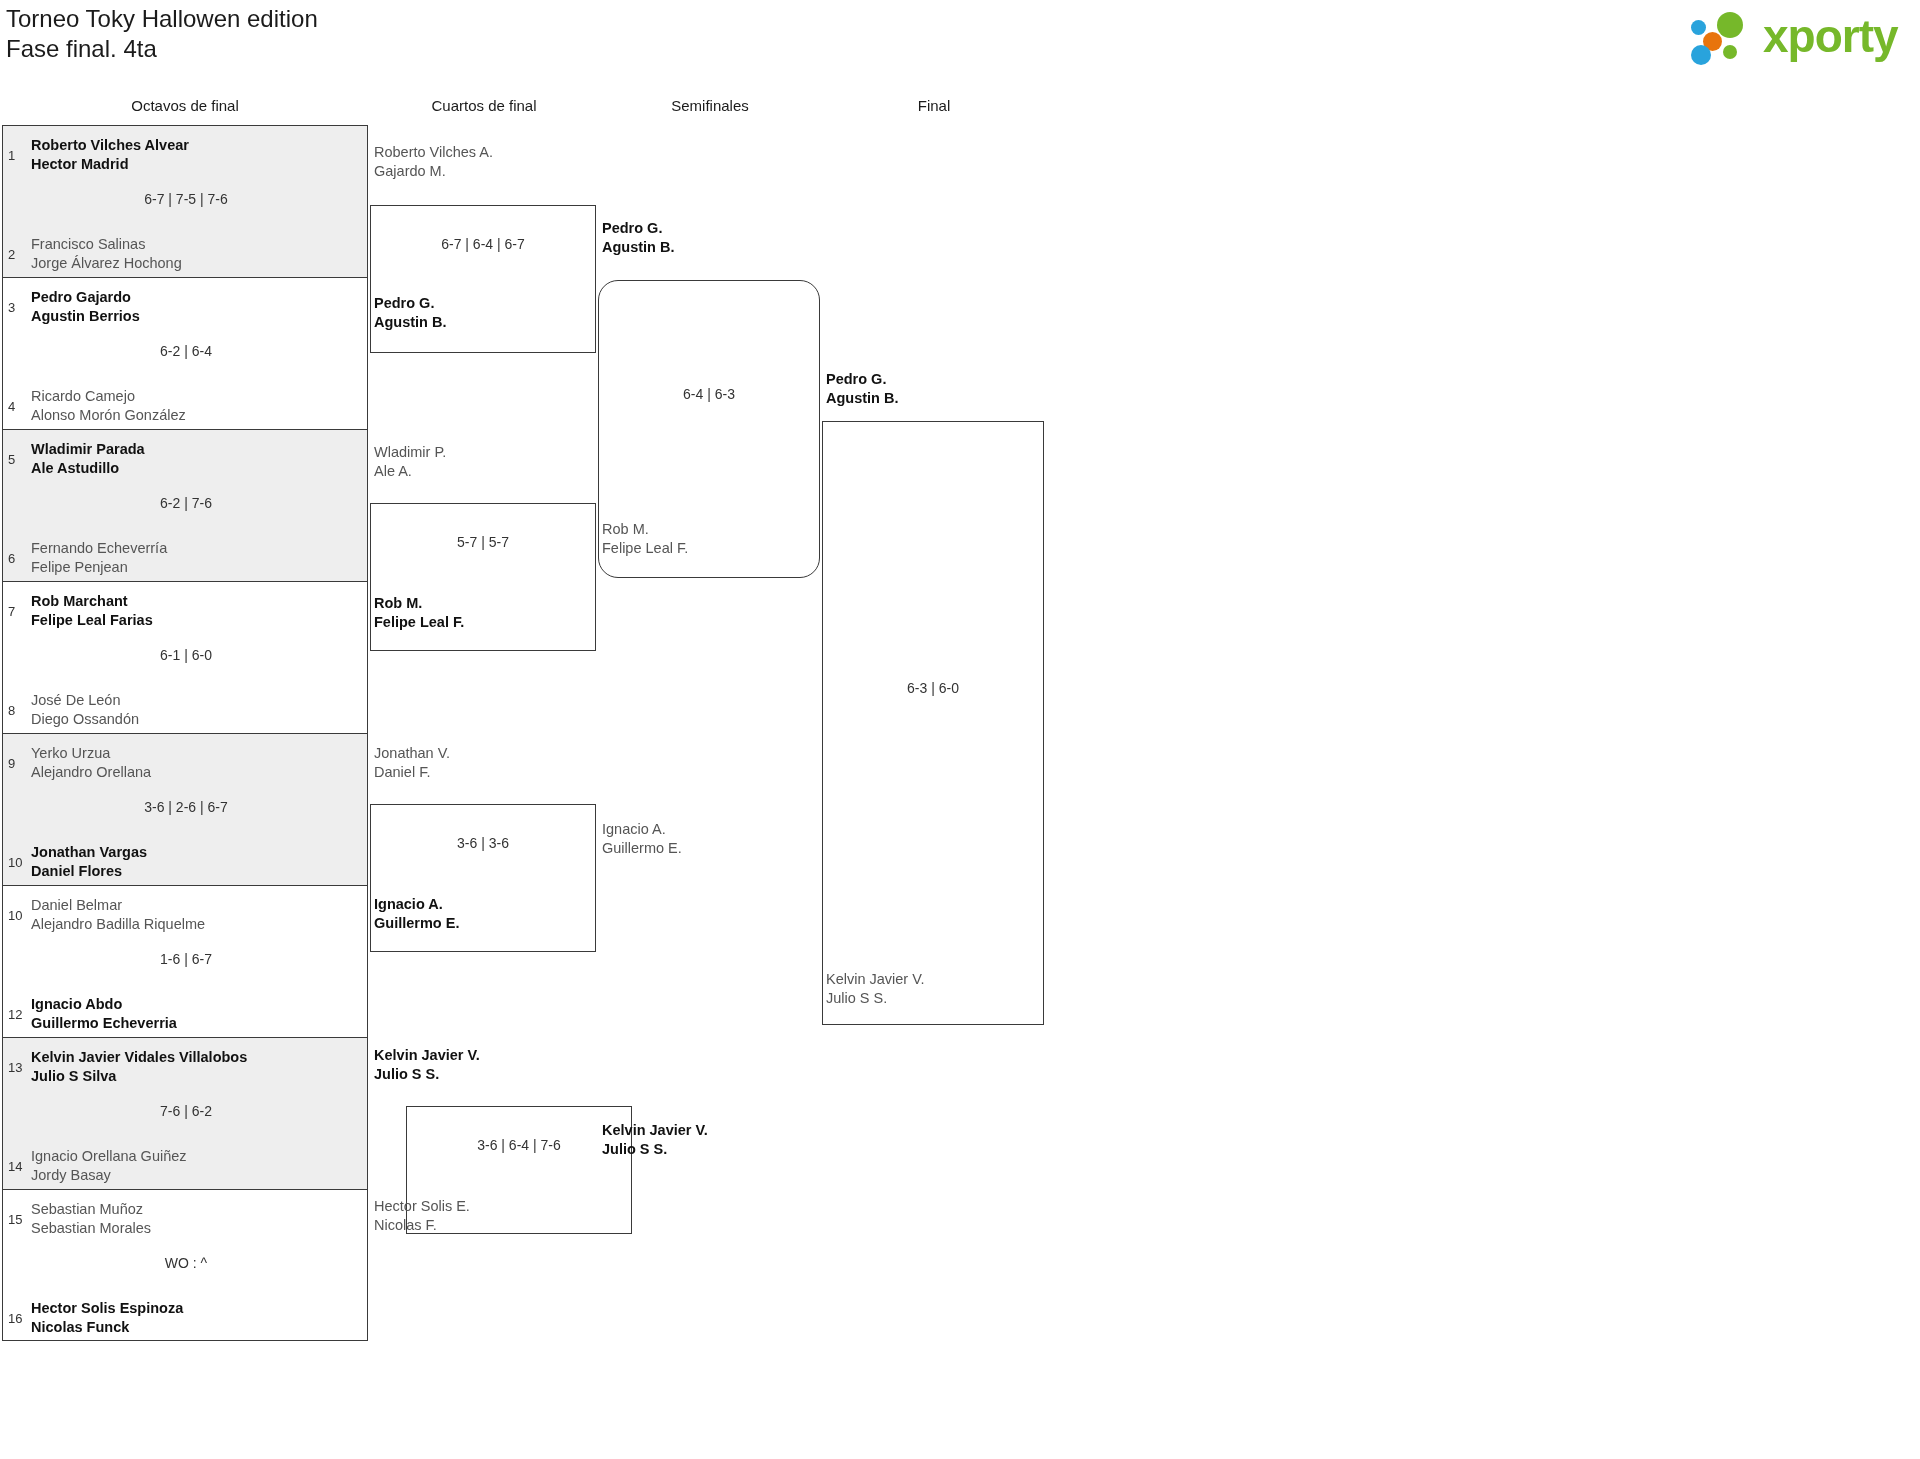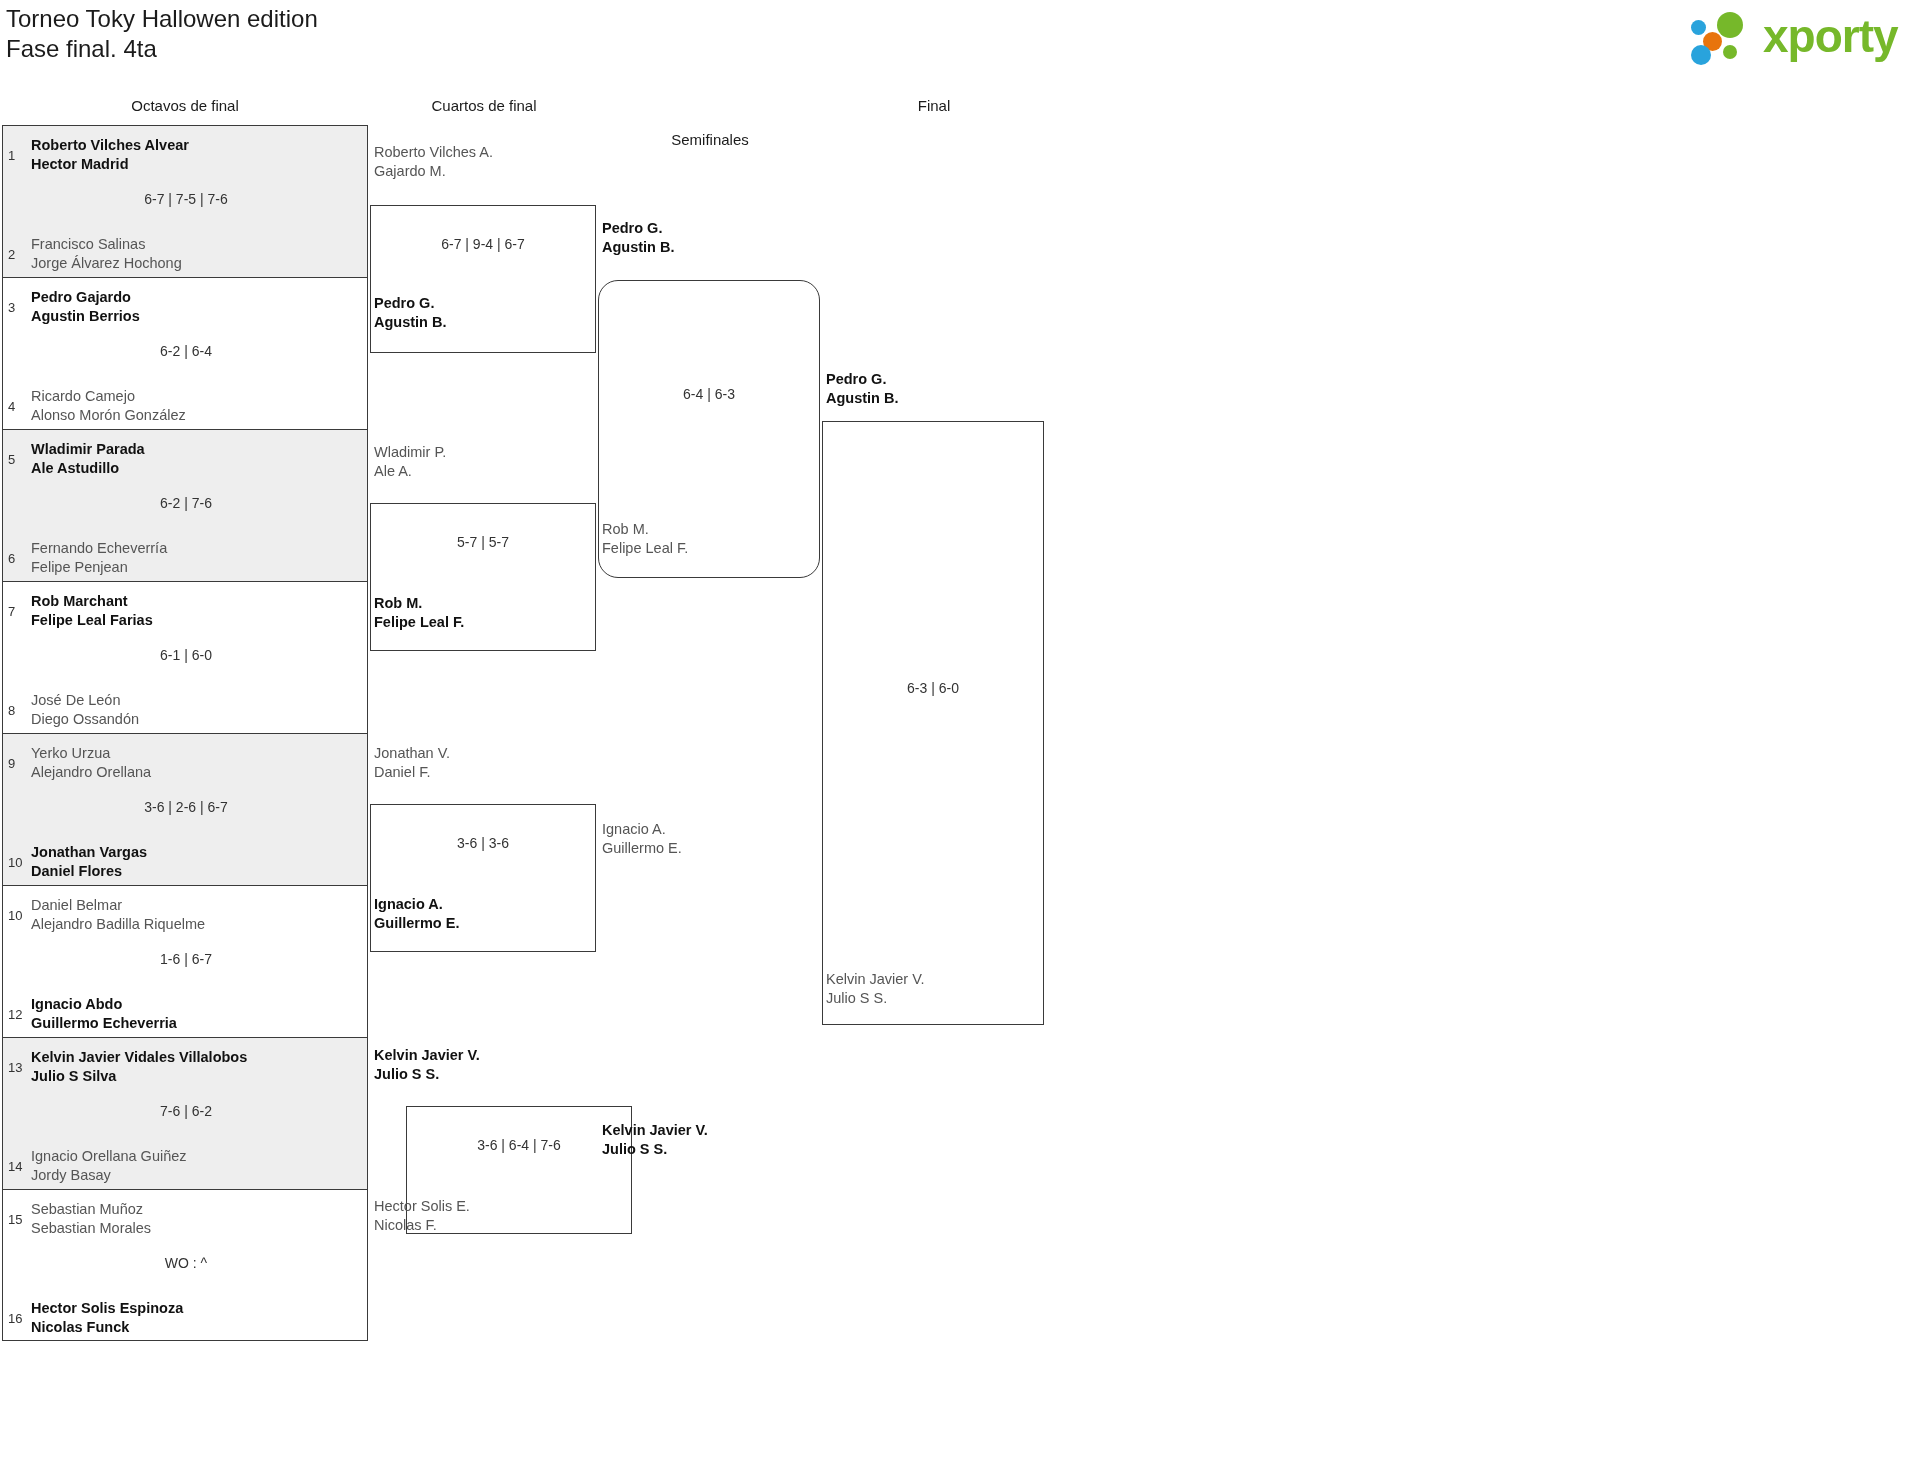--- a/index.html
+++ b/index.html
@@ -106,21 +106,21 @@
       <div class="dot" style="left:26px; top:0px;  width:26px; height:26px; background:#76b82a;"></div>
       <div class="dot" style="left:12px; top:20px; width:19px; height:19px; background:#e8740c;"></div>
       <div class="dot" style="left:0px;  top:33px; width:20px; height:20px; background:#29a3dc;"></div>
       <div class="dot" style="left:32px; top:33px; width:14px; height:14px; background:#76b82a;"></div>
     </div>
     <div class="logo-word">xporty</div>
   </div>
 
   <div class="round-head" style="left:2px;   top:97px; width:366px;">Octavos de final</div>
   <div class="round-head" style="left:372px; top:97px; width:224px;">Cuartos de final</div>
-  <div class="round-head" style="left:600px; top:97px; width:220px;margin-top:34px;">Semifinales</div>
+  <div class="round-head" style="left:600px; top:97px; width:220px;">Semifinales</div>
   <div class="round-head" style="left:824px; top:97px; width:220px;">Final</div>
 
   <div class="r16-col">
 
     <div class="r16-match shaded">
       <div class="seed top">1</div>
       <div class="pair top win">
         <div class="pname">Roberto Vilches Alvear</div>
         <div class="pname">Hector Madrid</div>
       </div>
@@ -229,21 +229,21 @@
         <div class="pname">Nicolas Funck</div>
       </div>
     </div>
   </div>
 
   <div class="lbl los" style="left:374px; top:143px;">
     <div class="pname">Roberto Vilches A.</div>
     <div class="pname">Gajardo M.</div>
   </div>
   <div class="bx" style="left:370px; top:205px; width:226px; height:148px;">
-    <div class="bx-score" style="top:30px;">6-7 | 9-4 | 6-7</div>
+    <div class="bx-score" style="top:30px;">6-7 | 6-4 | 6-7</div>
   </div>
   <div class="lbl win" style="left:374px; top:294px;">
     <div class="pname">Pedro G.</div>
     <div class="pname">Agustin B.</div>
   </div>
 
   <div class="lbl los" style="left:374px; top:443px;">
     <div class="pname">Wladimir P.</div>
     <div class="pname">Ale A.</div>
   </div>

